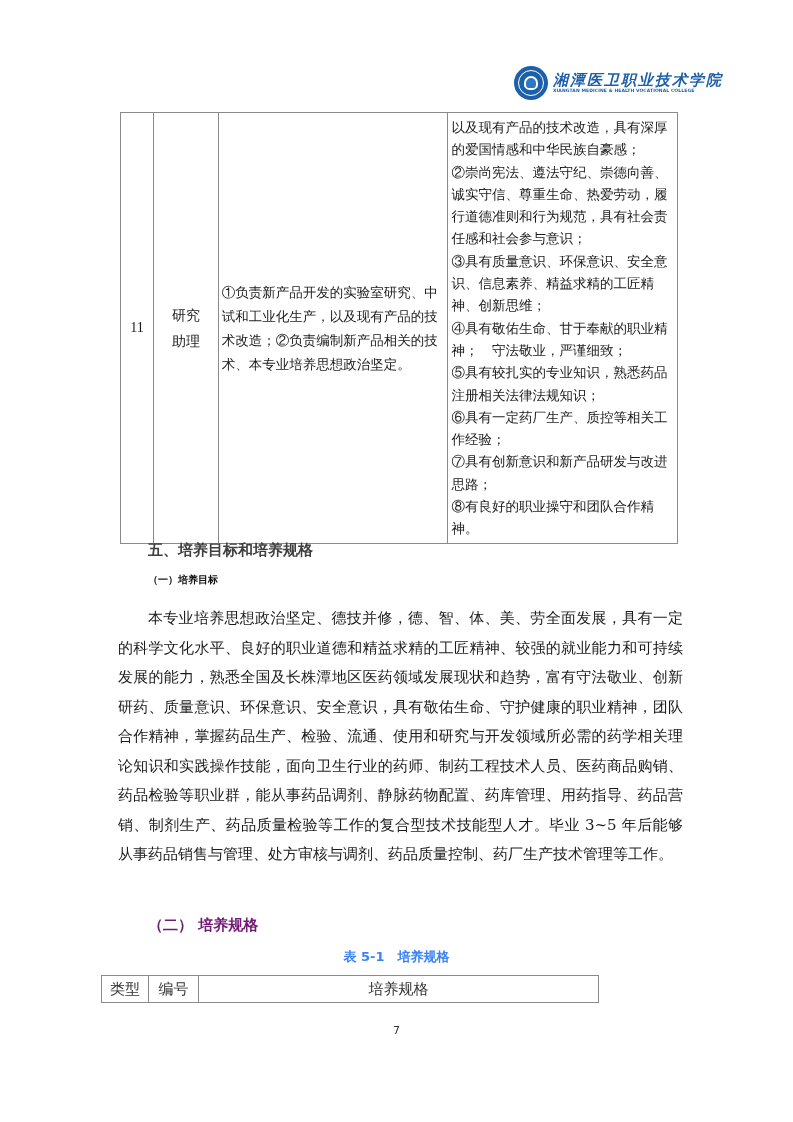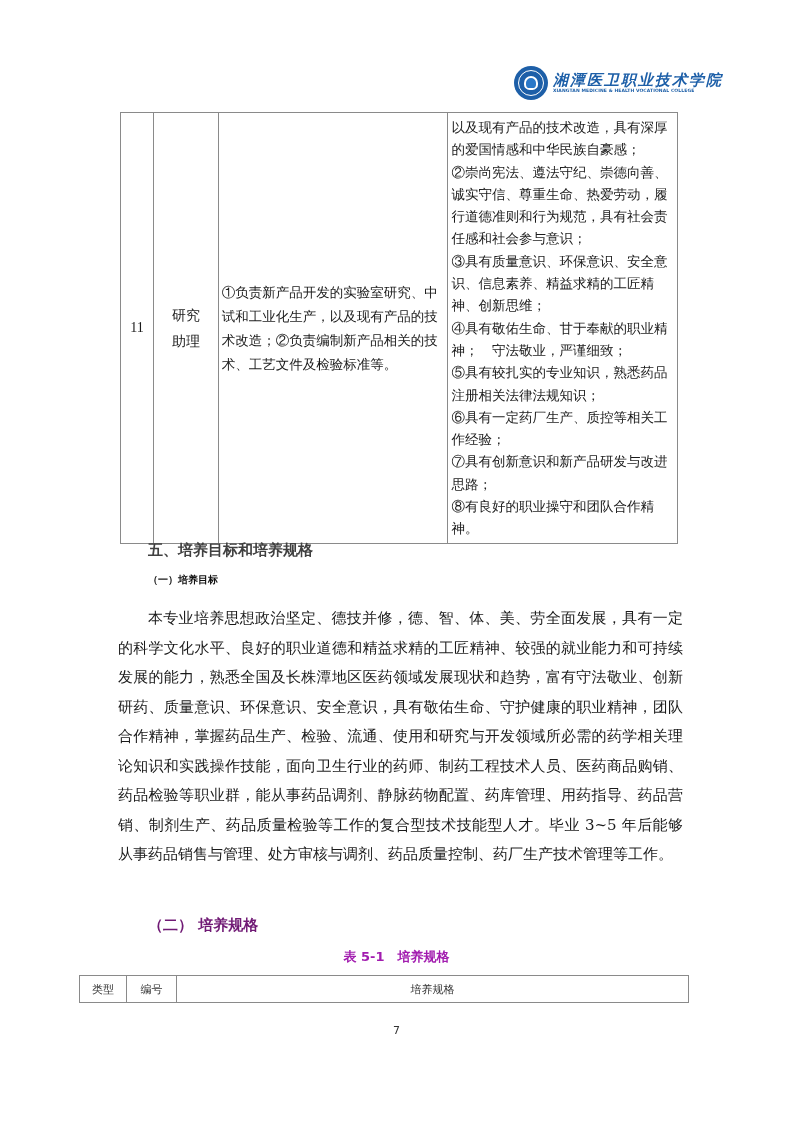--- a/index.html
+++ b/index.html
@@ -22,24 +22,24 @@
     .job-table .c-title { width: 65px; text-align: center; line-height: 26px; font-size: 14px; }
     .job-table .c-duty { width: 230px; padding: 0 3px; line-height: 24px; }
     .job-table .c-req { width: 230px; padding: 3px 3px 3px 3px; line-height: 22.3px; }
     .job-table .req-line { display: block; }
 
     
     .sec-heading { position: absolute; left: 148px; top: 541px; font-family: "DejaVu Sans", sans-serif; font-weight: bold; font-size: 15px; color: #404040; }
     .sub-heading { position: absolute; left: 148px; top: 573px; font-family: "DejaVu Sans", sans-serif; font-weight: bold; font-size: 10px; color: #111; }
     .para { position: absolute; left: 118px; top: 604px; width: 565px; font-size: 15px; line-height: 29.5px; text-indent: 30px; text-align: justify; text-justify: inter-character; color: #1a1a1a; }
     .sub-heading-2 { position: absolute; left: 148px; top: 916px; font-family: "DejaVu Sans", sans-serif; font-weight: bold; font-size: 15px; color: #701a75; }
-    .table-caption { position: absolute; left: 0; width: 793px; top: 948px; text-align: center; font-family: "DejaVu Sans", sans-serif; font-weight: bold; font-size: 13px; color: #a21caf; }
+    .table-caption { position: absolute; left: 0; width: 793px; top: 948px; text-align: center; font-family: "DejaVu Sans", sans-serif; font-weight: bold; font-size: 13px; color: #3b82f6; }
 
     
-    .spec-table { position: absolute; left: 79px; top: 975px; width: 610px; border-collapse: collapse; font-size: 11px; }
+    .spec-table { position: absolute; left: 101px; top: 975px; width: 498px; border-collapse: collapse; font-size: 15px; }
     .spec-table td { border: 1px solid #8a8a8a; height: 27px; text-align: center; vertical-align: middle; color: #333; }
     .spec-table .c-type { width: 47px; }
     .spec-table .c-code { width: 50px; }
 
     .page-number { position: absolute; left: 0; width: 793px; top: 1024px; text-align: center; font-family: "DejaVu Sans", sans-serif; font-size: 11px; color: #333; }
   </style>
 </head>
 <body>
 
 <div class="header-logo">
@@ -53,21 +53,21 @@
 </div>
 
 <table class="job-table">
   <tbody>
       <tr>
     <td class="c-no">11</td>
     <td class="c-title">
       <span style="display:block">研究</span>
       <span style="display:block">助理</span>
     </td>
-    <td class="c-duty">①负责新产品开发的实验室研究、中试和工业化生产，以及现有产品的技术改造；②负责编制新产品相关的技术、工艺文件及检验标准等。</td>
+    <td class="c-duty">①负责新产品开发的实验室研究、中试和工业化生产，以及现有产品的技术改造；②负责编制新产品相关的技术、本专业培养思想政治坚定。</td>
     <td class="c-req">
       <span class="req-line">以及现有产品的技术改造，具有深厚的爱国情感和中华民族自豪感；</span>
       <span class="req-line">②崇尚宪法、遵法守纪、崇德向善、诚实守信、尊重生命、热爱劳动，履行道德准则和行为规范，具有社会责任感和社会参与意识；</span>
       <span class="req-line">③具有质量意识、环保意识、安全意识、信息素养、精益求精的工匠精神、创新思维；</span>
       <span class="req-line">④具有敬佑生命、甘于奉献的职业精神；　守法敬业，严谨细致；</span>
       <span class="req-line">⑤具有较扎实的专业知识，熟悉药品注册相关法律法规知识；</span>
       <span class="req-line">⑥具有一定药厂生产、质控等相关工作经验；</span>
       <span class="req-line">⑦具有创新意识和新产品研发与改进思路；</span>
       <span class="req-line">⑧有良好的职业操守和团队合作精神。</span>
     </td>

